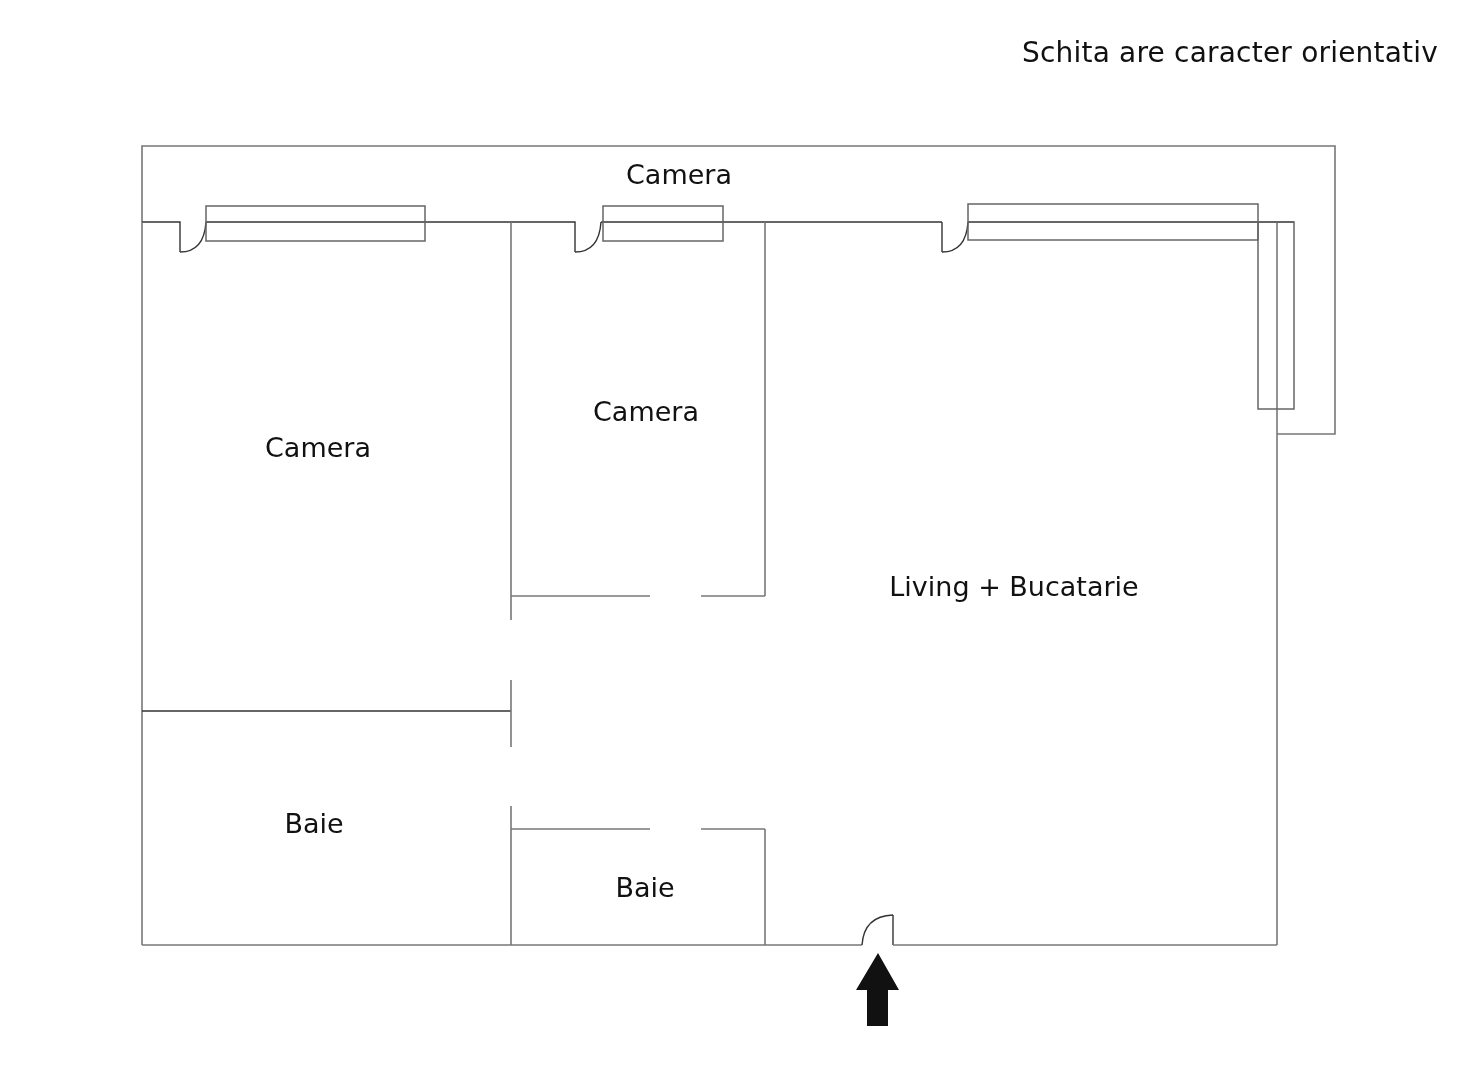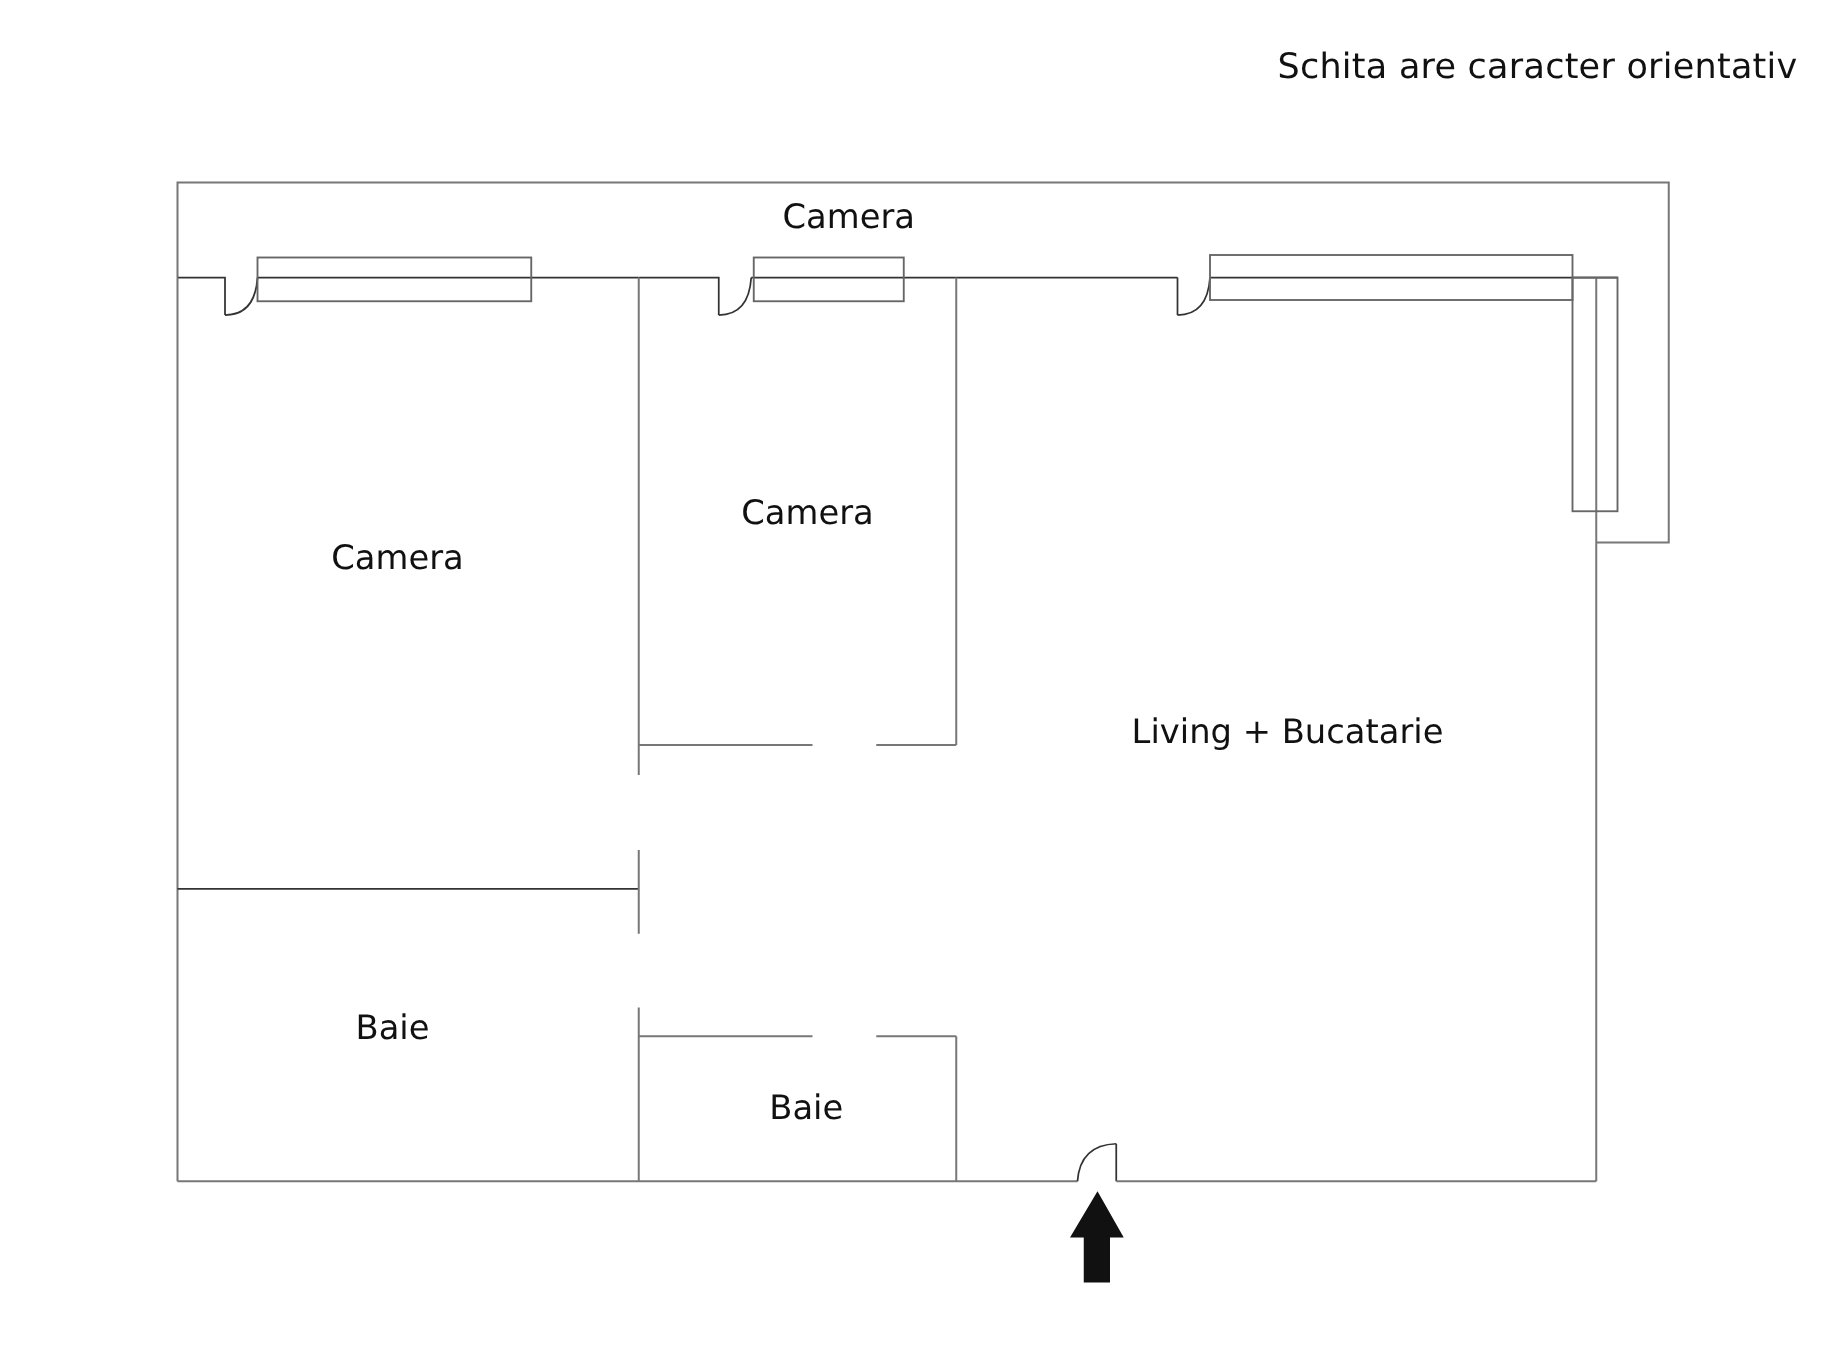--- a/index.html
+++ b/index.html
@@ -75,15 +75,15 @@
   </g>
 
   <g>
     <polygon fill="#111" points="878,953 899,990 888,990 888,1026 867,1026 867,990 856,990"></polygon>
   </g>
 </svg>
 
 <div class="label" style="left:679px; top:174px;">Camera</div>
 <div class="label" style="left:318px; top:447px;">Camera</div>
 <div class="label" style="left:646px; top:411px;">Camera</div>
-<div class="label" style="left:1014px; top:586px;margin-left:16px;">Living + Bucatarie</div>
+<div class="label" style="left:1014px; top:586px;">Living + Bucatarie</div>
 <div class="label" style="left:314px; top:823px;">Baie</div>
 <div class="label" style="left:645px; top:887px;">Baie</div>
 
 </body></html>

